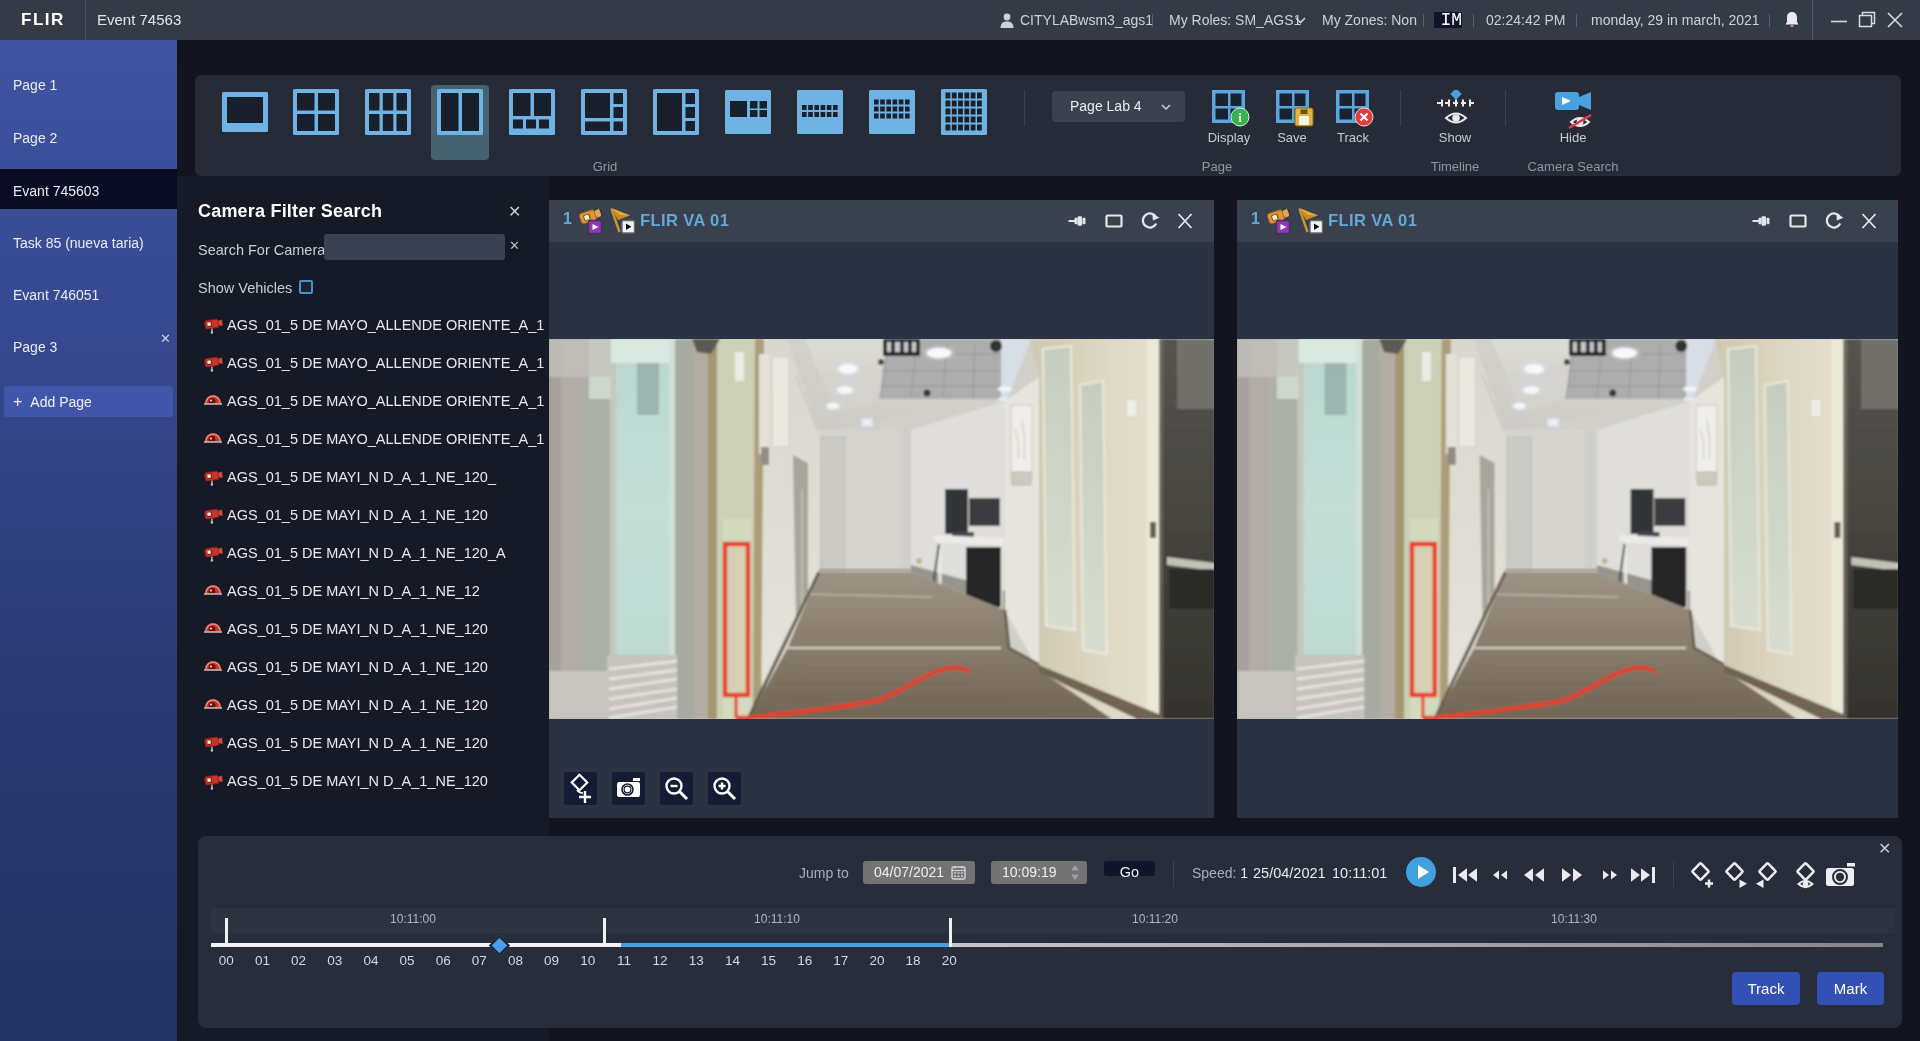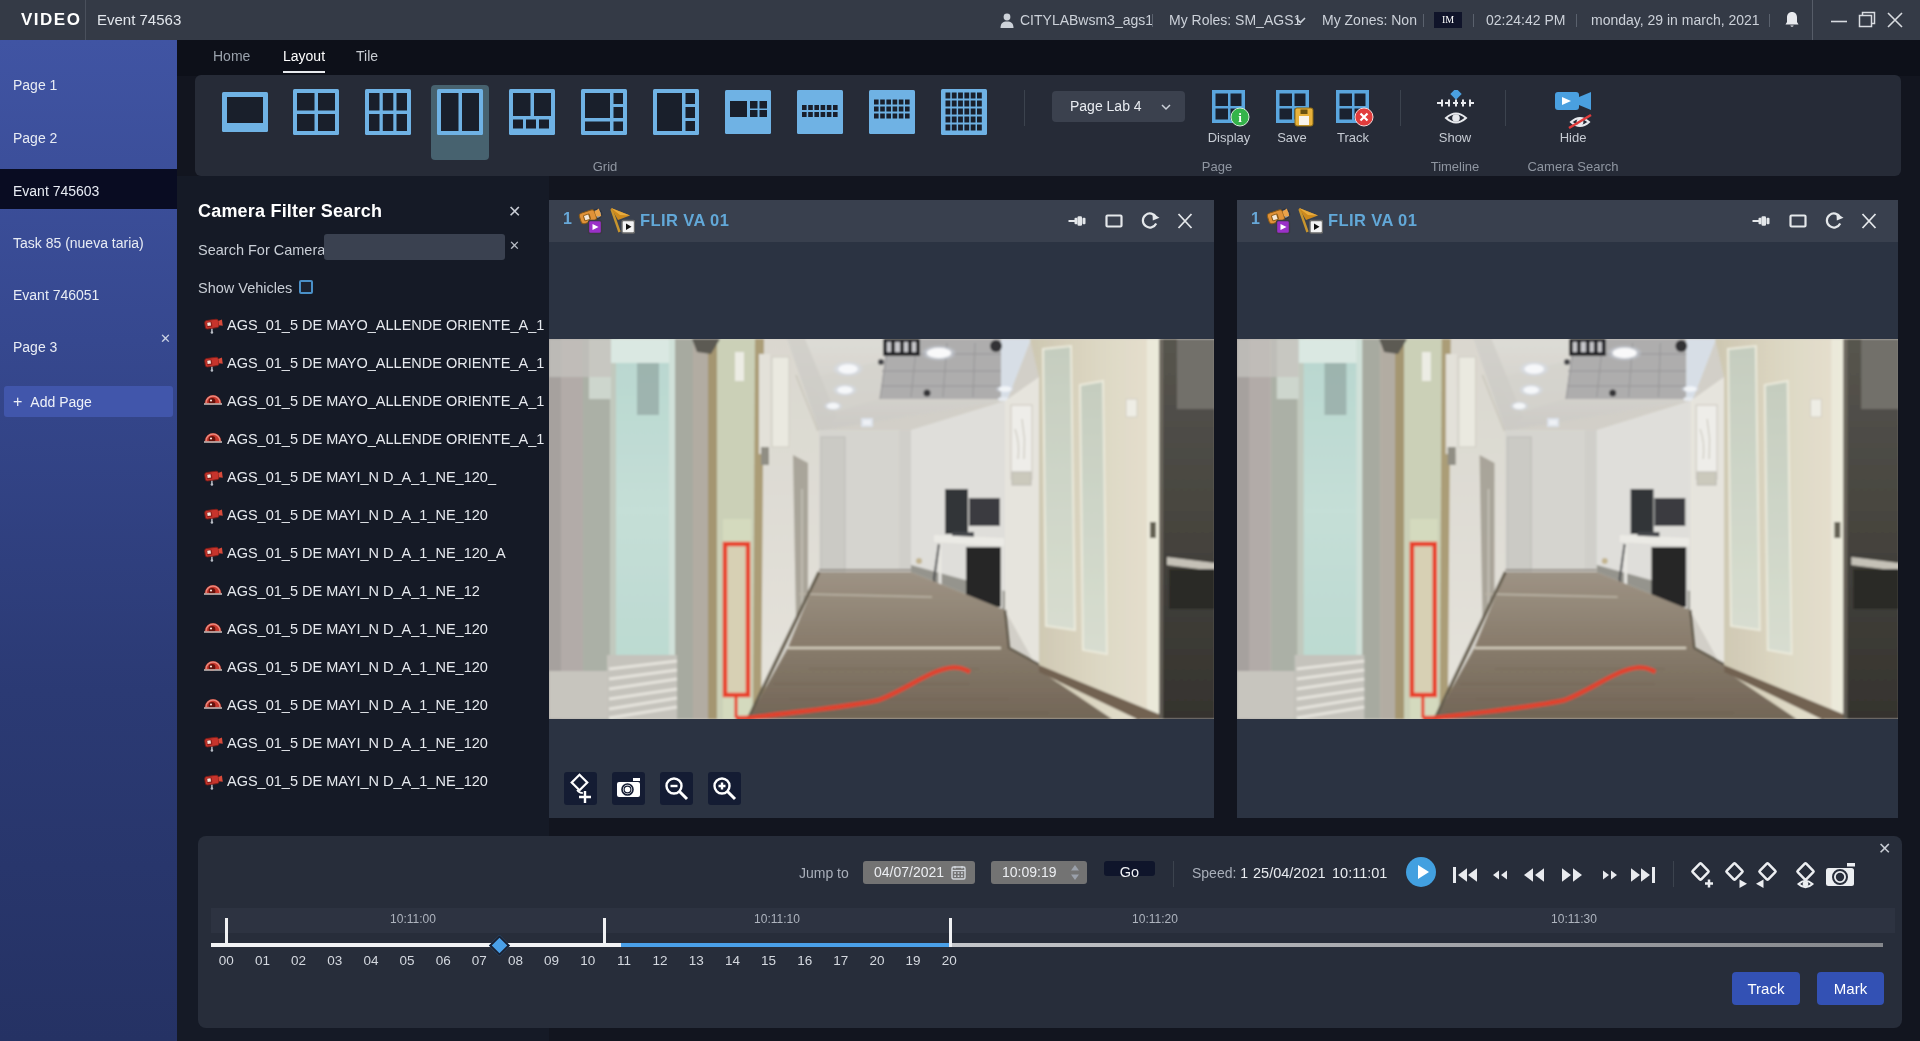--- a/index.html
+++ b/index.html
@@ -6,21 +6,21 @@
 html,body { width:1920px; height:1041px; overflow:hidden; background:#12151f; font-family:"Liberation Sans",sans-serif; }
 #app { position:relative; width:1920px; height:1041px; }
 
 
 #topbar { position:absolute; left:0; top:0; width:1920px; height:40px; background:#343a46; color:#ced3da; }
 #topbar .logo { position:absolute; left:21px; top:0; height:40px; line-height:40px; color:#fff; font-weight:bold; font-size:17px; letter-spacing:1.5px; }
 .tsep { position:absolute; top:0; width:1px; height:40px; background:#4a505c; }
 #topbar .title { position:absolute; left:97px; top:0; height:40px; line-height:40px; font-size:15px; color:#e2e6ec; }
 .tb-item { position:absolute; top:0; height:40px; line-height:40px; font-size:14px; color:#ccd1d9; white-space:nowrap; }
 .vsep { position:absolute; top:14px; width:1px; height:13px; background:#5a616d; }
-#im-badge { position:absolute; left:1434px; top:12px; width:28px; height:16px; background:#10142a; color:#fff; font-family:Liberation Serif, serif; font-size:10px; text-align:center; line-height:16px; }
+#im-badge { position:absolute; left:1434px; top:12px; width:28px; height:16px; background:#10142a; color:#fff; font-family:Liberation Mono, monospace; font-size:18px; text-align:right; line-height:16px; }
 
 
 #sidebar { position:absolute; left:0; top:40px; width:177px; height:1001px; background:linear-gradient(180deg,#4054a3 0%,#36488f 30%,#2b3a74 65%,#253264 100%); color:#e8ecf4; font-size:14px; }
 .sb-item { position:absolute; left:13px; white-space:nowrap; }
 #sb-sel { position:absolute; left:0; top:129px; width:177px; height:40px; background:#090c22; }
 #sb-add { position:absolute; left:4px; top:346px; width:169px; height:31px; background:#4156ab; border-radius:3px; color:#eef1f8; line-height:31px; }
 
 
 #tabsrow { position:absolute; left:177px; top:40px; width:1743px; height:36px; background:#0d1019; }
 .tab { position:absolute; top:0; height:33px; line-height:33px; font-size:14px; }
@@ -76,21 +76,21 @@
 .tseg { position:absolute; top:107px; height:4px; }
 #tl-marker { position:absolute; left:294px; top:102px; width:15px; height:15px; background:#4aa0e8; border:2px solid #1a2030; transform:rotate(45deg); }
 .tbtn { position:absolute; top:136px; height:33px; background:#3351b4; border-radius:4px; color:#fff; font-size:15px; text-align:center; line-height:33px; }
 .ticon { position:absolute; top:24px; }
 </style>
 </head>
 <body>
 <div id="app">
 
   <div id="topbar">
-    <span class="logo">VIDEO</span>
+    <span class="logo">FLIR</span>
     <div class="tsep" style="left:85px;"></div>
     <span class="title">Event 74563</span>
     <svg style="position:absolute;left:999px;top:12px;" width="16" height="17" viewBox="0 0 16 17">
         <circle cx="8" cy="5" r="3.4" fill="#cdd2d9"></circle>
         <path d="M1.5 16 C1.5 11 4 9.4 8 9.4 C12 9.4 14.5 11 14.5 16 Z" fill="#cdd2d9"></path>
       </svg>
     <span class="tb-item" style="left:1020px;">CITYLABwsm3_ags1</span>
     <div class="vsep" style="left:1152px;"></div>
     <span class="tb-item" style="left:1169px;">My Roles: SM_AGS1</span>
     <svg style="position:absolute;left:1295px;top:17px;" width="11" height="7" viewBox="0 0 11 7">
@@ -126,25 +126,20 @@
     <div class="sb-item" style="top:37px;">Page 1</div>
     <div class="sb-item" style="top:90px;">Page 2</div>
     <div class="sb-item" style="top:143px;">Evant 745603</div>
     <div class="sb-item" style="top:195px;">Task 85 (nueva taria)</div>
     <div class="sb-item" style="top:247px;">Evant 746051</div>
     <div class="sb-item" style="top:299px;">Page 3</div>
     <div class="sb-item" style="left:160px; top:291px; font-size:13px; color:#cdd4e4;">✕</div>
     <div id="sb-add"><span style="margin-left:9px; font-size:16px;">+</span><span style="margin-left:8px; font-size:14px;">Add Page</span></div>
   </div>
 
-  <div id="tabsrow">
-    <div class="tab" style="left:36px; color:#9aa2ac;">Home</div>
-    <div class="tab" style="left:106px; color:#fff; border-bottom:2px solid #e8eaee;">Layout</div>
-    <div class="tab" style="left:179px; color:#c8ccd2;">Tile</div>
-  </div>
 
   <div id="ribbon">
     <div class="gsel"></div>
     <div class="gicon" style="left:27px;" id="g1"><svg width="46" height="46" viewBox="0 0 46 46">
           <rect x="0" y="3" width="46" height="40" rx="1.5" fill="#6fb2e4"></rect>
           <rect x="5" y="8" width="36" height="26" fill="#191f2b"></rect>
         </svg></div>
     <div class="gicon" style="left:98px;" id="g2"><svg width="46" height="46" viewBox="0 0 46 46">
           <rect x="0" y="0" width="46" height="46" rx="1.5" fill="#6fb2e4"></rect>
           <rect x="4" y="4" width="17.5" height="17.5" fill="#191f2b"></rect>
@@ -864,19 +859,19 @@
         <span class="tl-num" style="left:353.6px;">09</span>
         <span class="tl-num" style="left:389.8px;">10</span>
         <span class="tl-num" style="left:425.9px;">11</span>
         <span class="tl-num" style="left:462.1px;">12</span>
         <span class="tl-num" style="left:498.3px;">13</span>
         <span class="tl-num" style="left:534.4px;">14</span>
         <span class="tl-num" style="left:570.5px;">15</span>
         <span class="tl-num" style="left:606.7px;">16</span>
         <span class="tl-num" style="left:642.8px;">17</span>
         <span class="tl-num" style="left:679.0px;">20</span>
-        <span class="tl-num" style="left:715.1px;">19</span>
+        <span class="tl-num" style="left:715.1px;">18</span>
         <span class="tl-num" style="left:751.3px;">20</span>
       </div>
     <div class="tbtn" style="left:1534px; width:68px;">Track</div>
     <div class="tbtn" style="left:1619px; width:67px;">Mark</div>
   </div>
 </div>
 
 </body></html>

